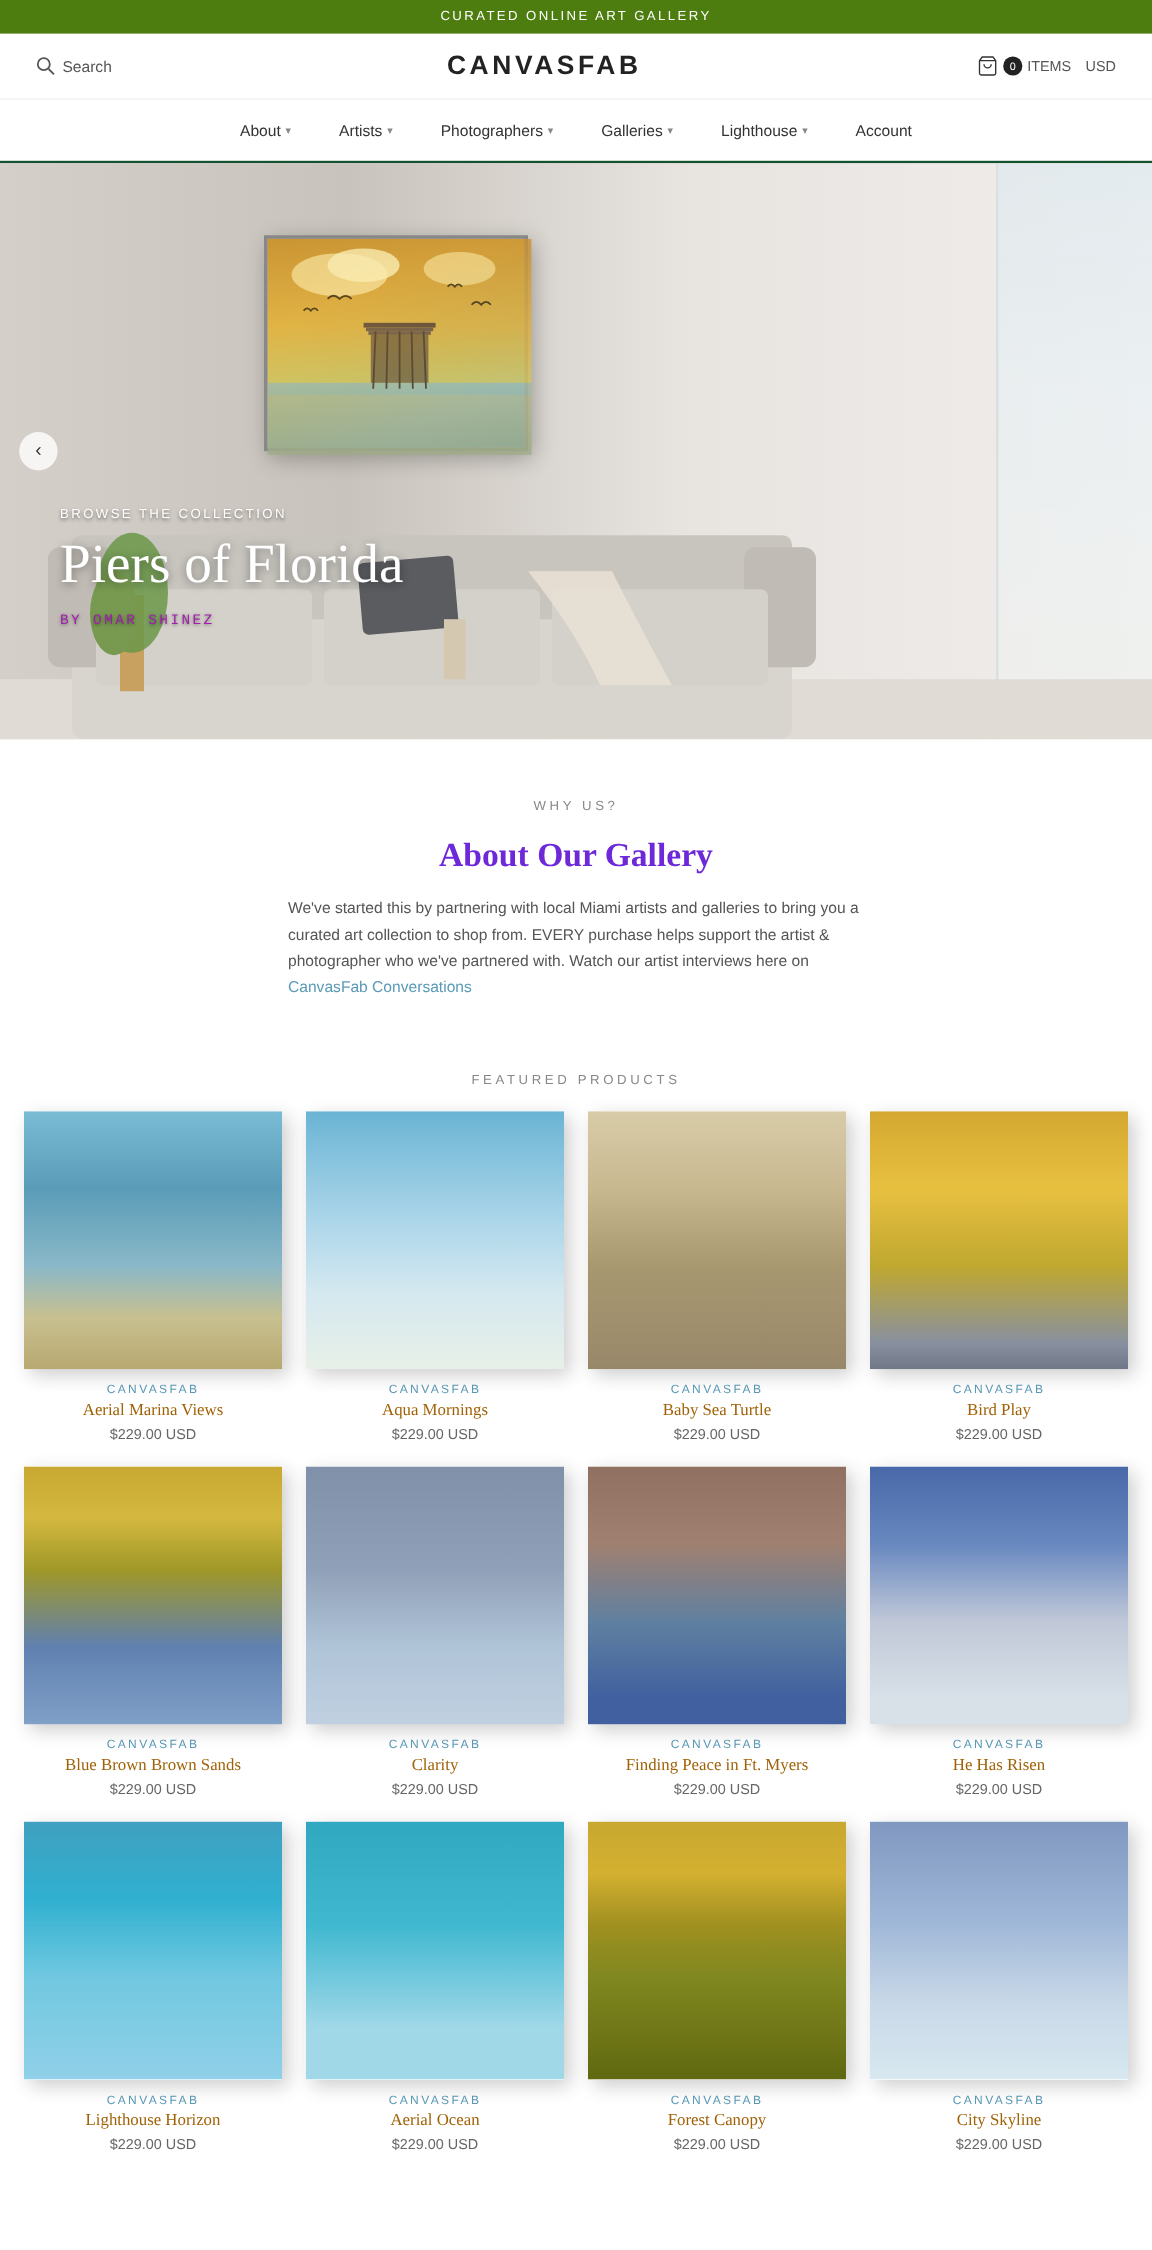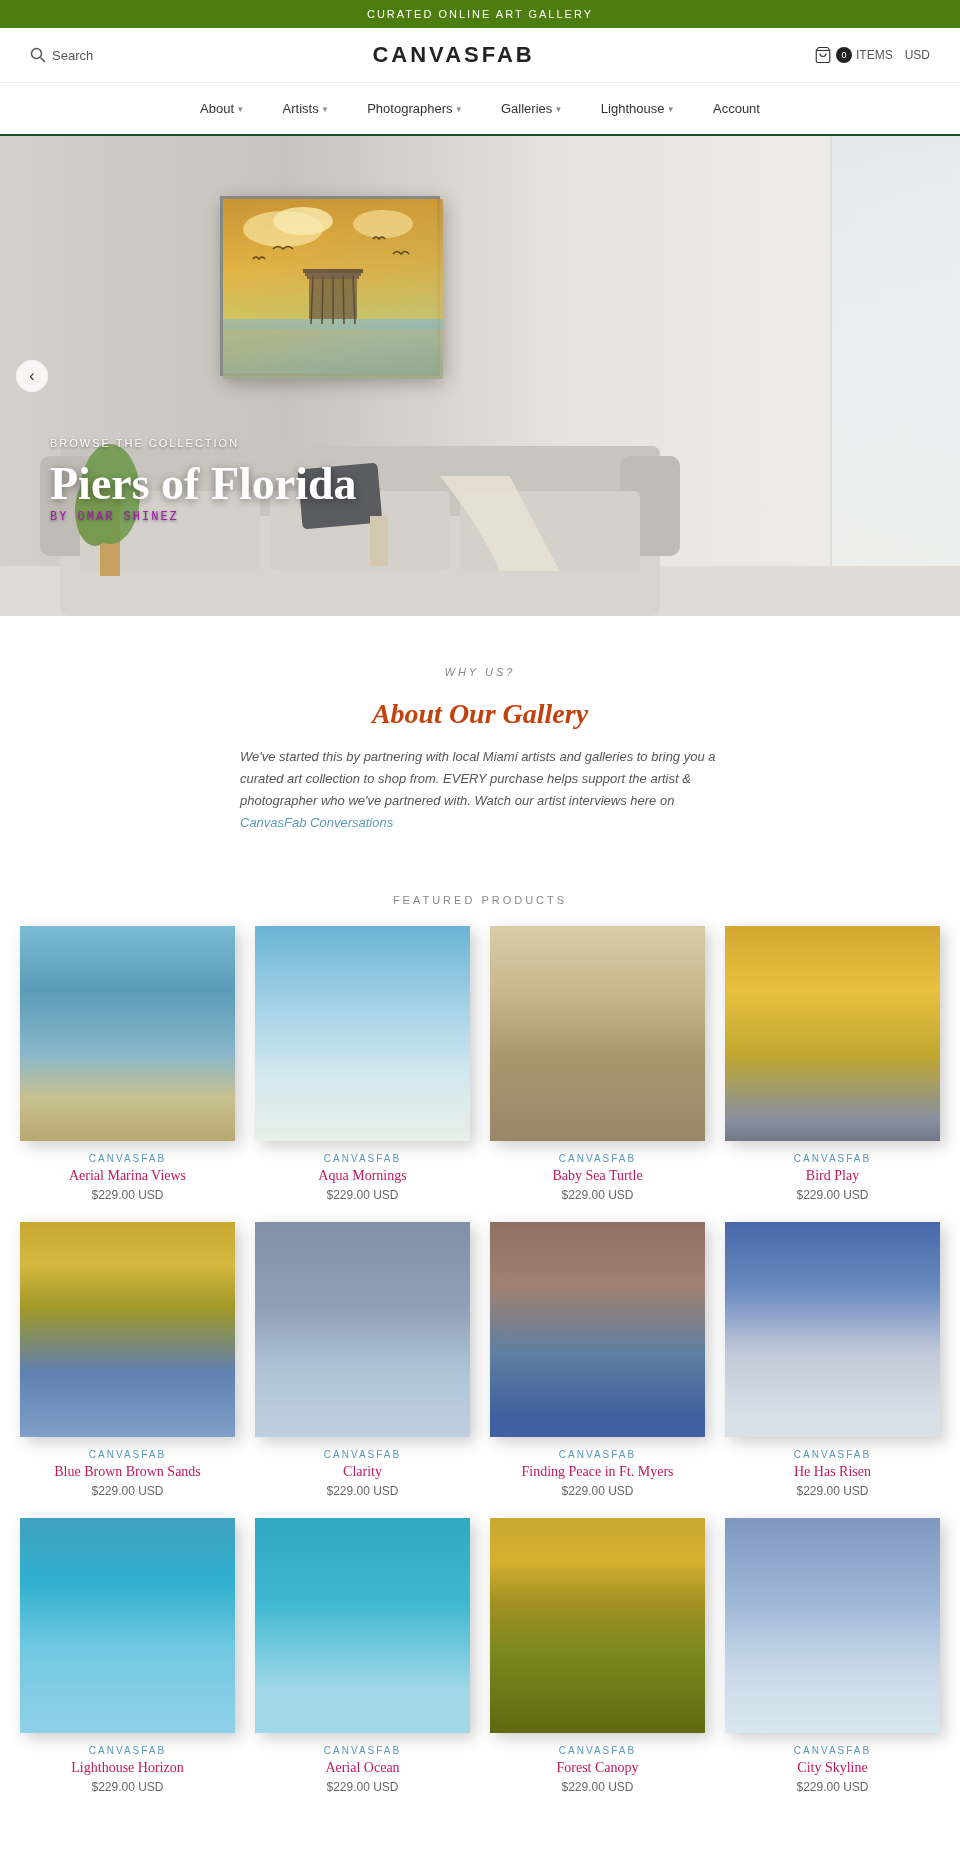--- a/index.html
+++ b/index.html
@@ -151,23 +151,23 @@
       font-family: sans-serif;
       font-size: 11px;
       letter-spacing: 2px;
       margin-bottom: 8px;
       text-shadow: 0 1px 3px rgba(0,0,0,0.5);
     }
     .hero-title {
       color: #fff;
       font-family: 'Georgia', serif;
       font-size: 46px;
-      font-weight: bold;
+      font-weight: normal;
       text-shadow: 0 2px 8px rgba(0,0,0,0.4);
-      margin-bottom: 0;
+      margin-bottom: 14px;
     }
     .hero-author {
       color: #a21caf;
       font-family: Liberation Mono, monospace;
       font-size: 12px;
       letter-spacing: 2px;
       text-shadow: 0 1px 3px rgba(0,0,0,0.5);
     }
 
     
@@ -178,33 +178,32 @@
       width: 120px;
       height: 100%;
       background: linear-gradient(to bottom, #d4e8f0 0%, #e8f4f8 50%, #f0f4f0 100%);
       opacity: 0.6;
     }
 
     
     .why-us {
       text-align: center;
       padding: 50px 30px 20px;
-      font-style: italic;
     }
     .why-us-label {
       font-size: 11px;
       letter-spacing: 3px;
       color: #888;
       font-family: sans-serif;
       margin-bottom: 20px;
     }
     .about-title {
       font-family: 'Georgia', serif;
       font-size: 28px;
-      color: #c2410c;
+      color: #6d28d9;
       margin-bottom: 16px;
     }
     .about-text {
       font-family: sans-serif;
       font-size: 13px;
       color: #555;
       line-height: 1.7;
       max-width: 480px;
       margin: 0 auto;
       text-align: left;
@@ -258,21 +257,21 @@
     .product-brand {
       font-family: sans-serif;
       font-size: 10px;
       letter-spacing: 2px;
       color: #5a9ab8;
       margin-bottom: 4px;
     }
     .product-name {
       font-family: 'Georgia', serif;
       font-size: 14px;
-      color: #be185d;
+      color: #a16207;
       margin-bottom: 4px;
       text-align: left;
     }
     .product-price {
       font-family: sans-serif;
       font-size: 12px;
       color: #666;
     }
 
     

